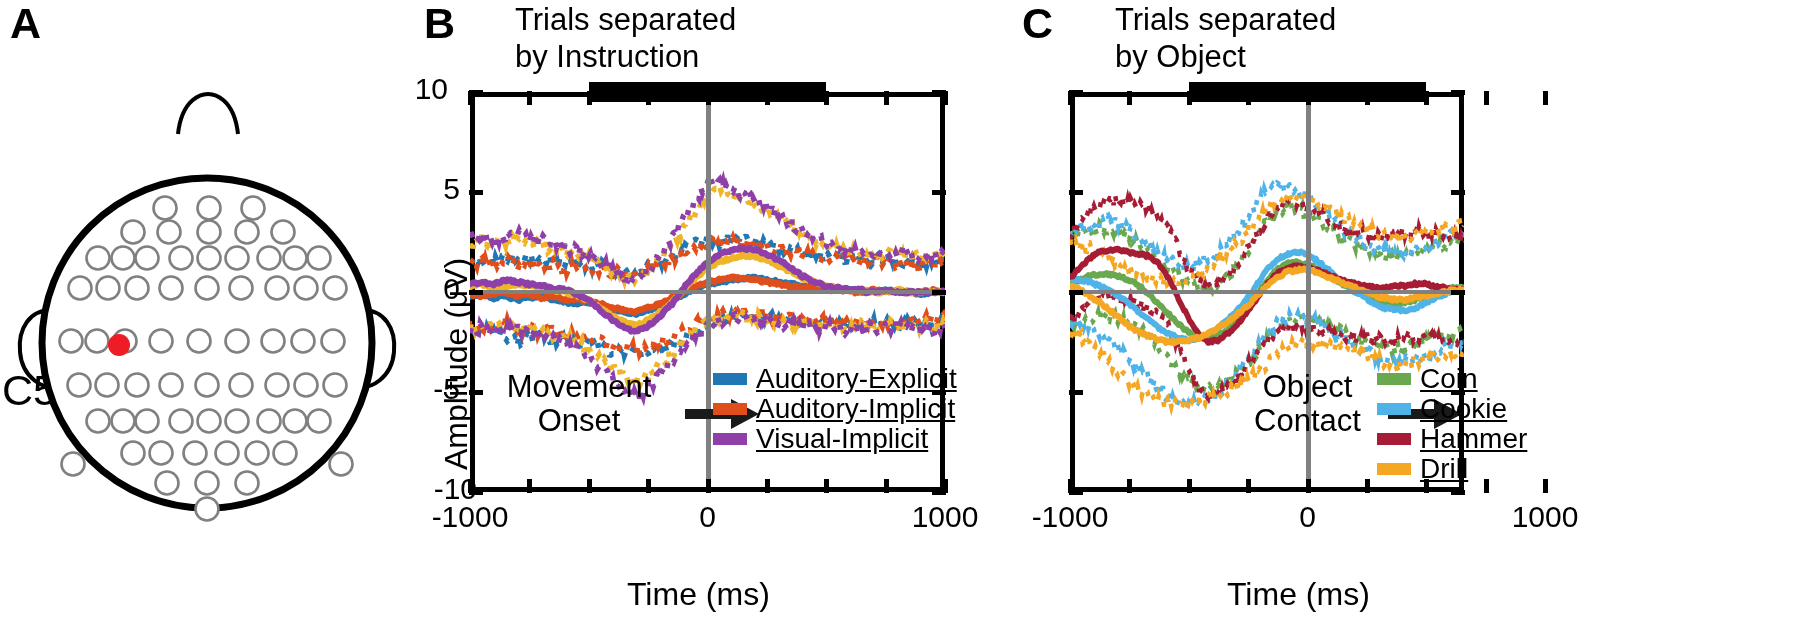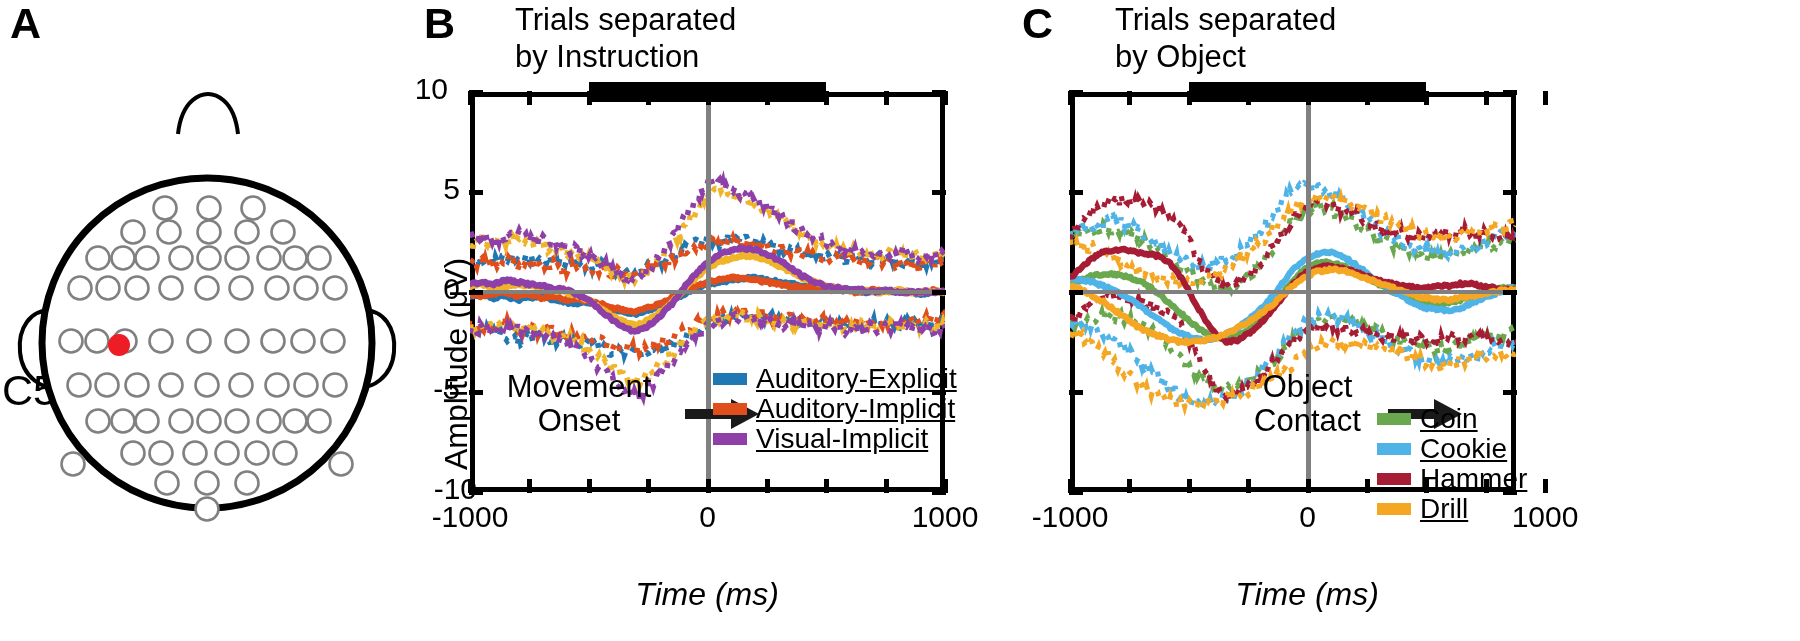--- a/index.html
+++ b/index.html
@@ -15,38 +15,38 @@
   #title-b{left:515px;top:2px;width:390px;}
   #title-c{left:1115px;top:2px;width:390px;}
 
   
   #panel-a{position:absolute;left:0;top:0;width:410px;height:641px;}
   #c5-label{position:absolute;left:2px;top:346px;font-size:43px;margin-top:20px;}
 
   
   .plot-wrap{position:absolute;top:92px;height:400px;}
   #plot-b{left:470px;width:475px;}
-  #plot-c{left:1070px;width:446px;}
+  #plot-c{left:1070px;width:394px;}
 
   .axes{position:absolute;left:0;top:0;width:100%;height:100%;
         border-left:5px solid #000;border-bottom:5px solid #000;
         border-right:5px solid #000;border-top:5px solid #000;box-sizing:border-box;}
   #plot-c .axes{border-top:5px solid #000;}
 
   .black-bar{position:absolute;height:20px;background:#000;top:-10px;}
 
   .zeroline-v{position:absolute;top:0;bottom:0;width:5px;background:#808080;}
   .zeroline-h{position:absolute;left:0;right:0;height:4px;background:#808080;}
 
   .svg-traces{position:absolute;left:0;top:0;width:100%;height:100%;}
 
   
   .ytick{position:absolute;font-size:30px;text-align:right;width:90px;}
   .xtick{position:absolute;font-size:30px;text-align:center;width:160px;}
-  .axis-title{position:absolute;font-size:32px;text-align:center;font-style:italic;}
+  .axis-title{position:absolute;font-size:32px;text-align:left;}
   .ylabel{position:absolute;font-size:32px;transform:rotate(-90deg);transform-origin:left top;white-space:nowrap;}
 
   .tickmark-y{position:absolute;left:-1px;width:14px;height:5px;background:#000;}
   .tickmark-x{position:absolute;bottom:-1px;height:14px;width:5px;background:#000;}
   .tickmark-y-r{position:absolute;right:-1px;width:14px;height:5px;background:#000;}
   .tickmark-x-t{position:absolute;top:-1px;height:14px;width:5px;background:#000;}
 
   
   .annot{position:absolute;font-size:31px;text-align:center;line-height:1.1;}
 
@@ -283,21 +283,21 @@
       </div>
 
     <div class="annot" id="annot-c" style="left:150px;top:278px;width:175px;">
       <div>Object</div>
       <div>Contact</div>
     </div>
     <svg id="arrow-c" width="76" height="34" viewBox="0 0 76 34" style="position:absolute;left:318px;top:305px;">
       <path d="M0 12 H46 V2 L74 17 L46 32 V22 H0 Z" fill="#1a1a1a"></path>
     </svg>
 
-    <div class="legend" id="legend-c" style="left:307px;top:272px;margin-top:40px;">
+    <div class="legend" id="legend-c" style="left:307px;top:272px;">
         <div class="legend-row">
           <span class="legend-swatch" style="background:#6aa84f"></span>
           <span class="legend-label">Coin</span>
         </div>
         <div class="legend-row">
           <span class="legend-swatch" style="background:#4fb3e8"></span>
           <span class="legend-label">Cookie</span>
         </div>
         <div class="legend-row">
           <span class="legend-swatch" style="background:#a61c34"></span>

